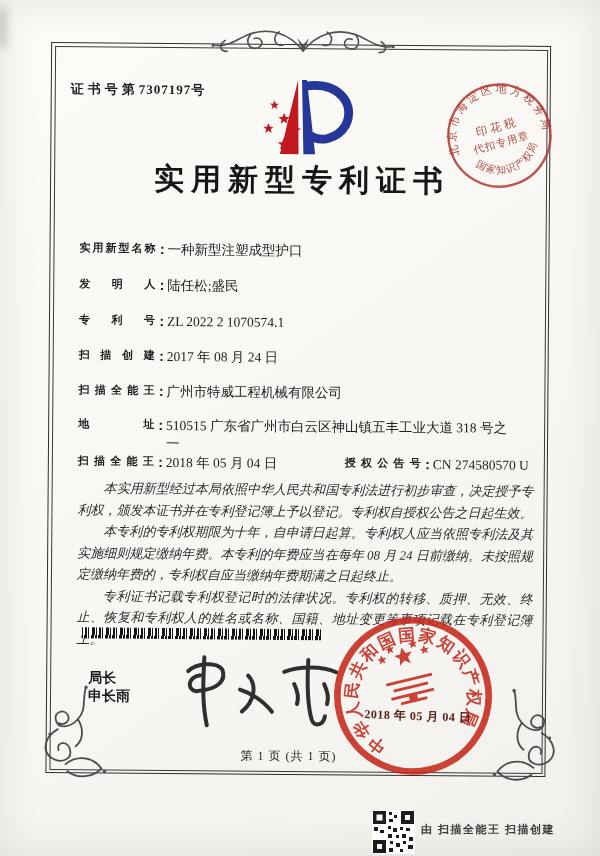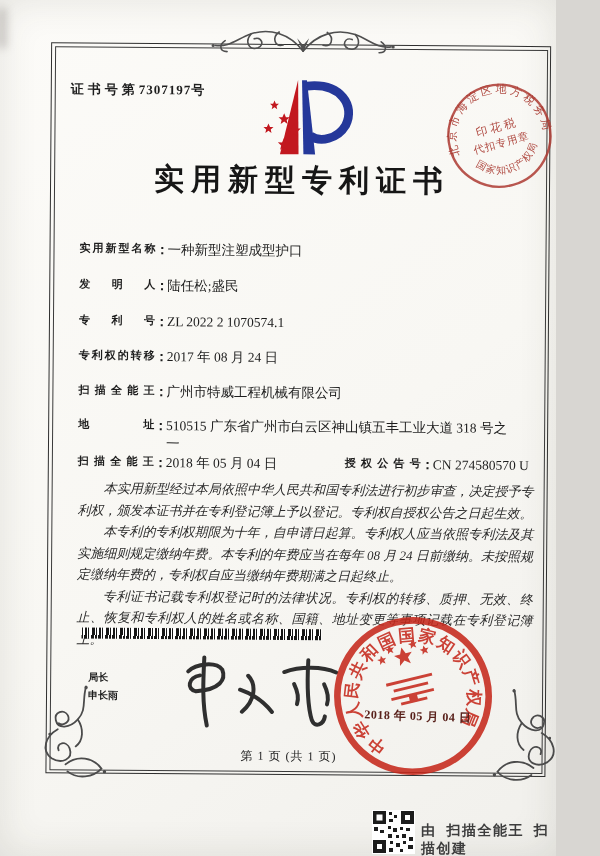--- a/index.html
+++ b/index.html
@@ -1,17 +1,17 @@
 <!DOCTYPE html>
 <html><head>
 <meta charset="utf-8">
 <style>
   html,body{margin:0;padding:0;background:#d8d6d2;}
   #page{
-    position:relative;width:556px;height:856px;overflow:hidden;
+    position:relative;width:600px;height:856px;overflow:hidden;
     background:linear-gradient(145deg,#fcfbf8 0%,#f8f7f3 55%,#f1f0ec 100%);
     box-shadow:inset 0 0 38px rgba(60,55,45,.12);
     font-family:"Liberation Serif","DejaVu Serif",serif;color:#222;
   }
   #scan{position:absolute;inset:0;transform:rotate(.45deg);transform-origin:50% 52%;}
   .smudge{position:absolute;left:-3px;top:8px;width:10px;height:40px;background:rgba(90,85,80,.25);filter:blur(4px);}
   
   .frame-outer{position:absolute;left:48px;top:44px;width:498px;height:729px;border:1.6px solid #2f2f2f;}
   .frame-inner{position:absolute;inset:2.5px;border:1px solid #3a3a3a;}
   
@@ -29,37 +29,37 @@
   .fvalue{display:inline-block;max-width:350px;font-weight:500;vertical-align:top;line-height:18px;}
   .grant-right{position:absolute;left:267px;top:0;}
   
   .body-text{position:absolute;left:78px;top:479px;width:456px;}
   .body-text p{margin:0;text-indent:2em;font-size:13px;line-height:21.5px;
     text-align:justify;font-style:italic;color:#2a2a2a;}
   
   .barcode{position:absolute;left:83px;top:629px;width:240px;height:11px;
     background:repeating-linear-gradient(90deg,#151515 0 1.5px,#fff 1.5px 3px,#151515 3px 5.5px,#fff 5.5px 6.5px,#151515 6.5px 7.5px,#fff 7.5px 10px,#151515 10px 13px,#fff 13px 14px);}
   
-  .director{position:absolute;left:90px;top:670px;font-size:10px;font-weight:700;
+  .director{position:absolute;left:90px;top:670px;font-size:14px;font-weight:700;
     font-family:"Liberation Sans","DejaVu Sans",sans-serif;color:#1c1c1c;line-height:18px;}
   .autograph{position:absolute;left:178px;top:646px;}
   
   .seal-main{position:absolute;left:331px;top:611px;transform:rotate(-14deg);}
   .seal-date{position:absolute;left:358px;top:707px;width:124px;text-align:center;
     font-size:12px;font-weight:700;letter-spacing:.5px;color:#58201a;transform:rotate(1.5deg);}
   .stamp-tax{position:absolute;left:442px;top:79px;transform:rotate(-16deg);}
   
   .page-footer{position:absolute;left:48px;top:748px;width:486px;text-align:center;
     font-size:12px;color:#242424;letter-spacing:1px;}
   
   .orn{position:absolute;}
   
   .qr{position:absolute;left:372px;top:810px;}
-  .scan-caption{position:absolute;left:421px;top:822px;font-size:14px;font-weight:600;
-    letter-spacing:1.5px;color:#3d3d3d;font-family:Liberation Mono, monospace;}
+  .scan-caption{position:absolute;left:421px;top:822px;font-size:11px;font-weight:600;
+    letter-spacing:1.5px;color:#3d3d3d;font-family:Liberation Sans, sans-serif;}
   svg{display:block;}
 </style>
 </head>
 <body>
 
 <div id="page">
   <div class="smudge"></div>
 
   <div id="scan">
 
@@ -144,21 +144,21 @@
     <div class="frow" style="top:242px;">
       <span class="flabel">实用新型名称</span><span class="fcolon">：</span><span class="fvalue">一种新型注塑成型护口</span>
     </div>
     <div class="frow" style="top:278px;">
       <span class="flabel">发明人</span><span class="fcolon">：</span><span class="fvalue">陆任松;盛民</span>
     </div>
     <div class="frow" style="top:314px;">
       <span class="flabel">专利号</span><span class="fcolon">：</span><span class="fvalue">ZL 2022 2 1070574.1</span>
     </div>
     <div class="frow" style="top:349px;">
-      <span class="flabel">专利权的转移</span><span class="fcolon">：</span><span class="fvalue">2017 年 08 月 24 日</span>
+      <span class="flabel">扫描创建</span><span class="fcolon">：</span><span class="fvalue">2017 年 08 月 24 日</span>
     </div>
     <div class="frow" style="top:384px;">
       <span class="flabel">扫描全能王</span><span class="fcolon">：</span><span class="fvalue">广州市特威工程机械有限公司</span>
     </div>
     <div class="frow" style="top:418px;">
       <span class="flabel">地址</span><span class="fcolon">：</span><span class="fvalue" style="width:346px;">510515 广东省广州市白云区神山镇五丰工业大道 318 号之一</span>
     </div>
     <div class="frow" style="top:455px;">
       <span class="flabel">扫描全能王</span><span class="fcolon">：</span><span class="fvalue">2018 年 05 月 04 日</span>
       <span class="grant-right">

